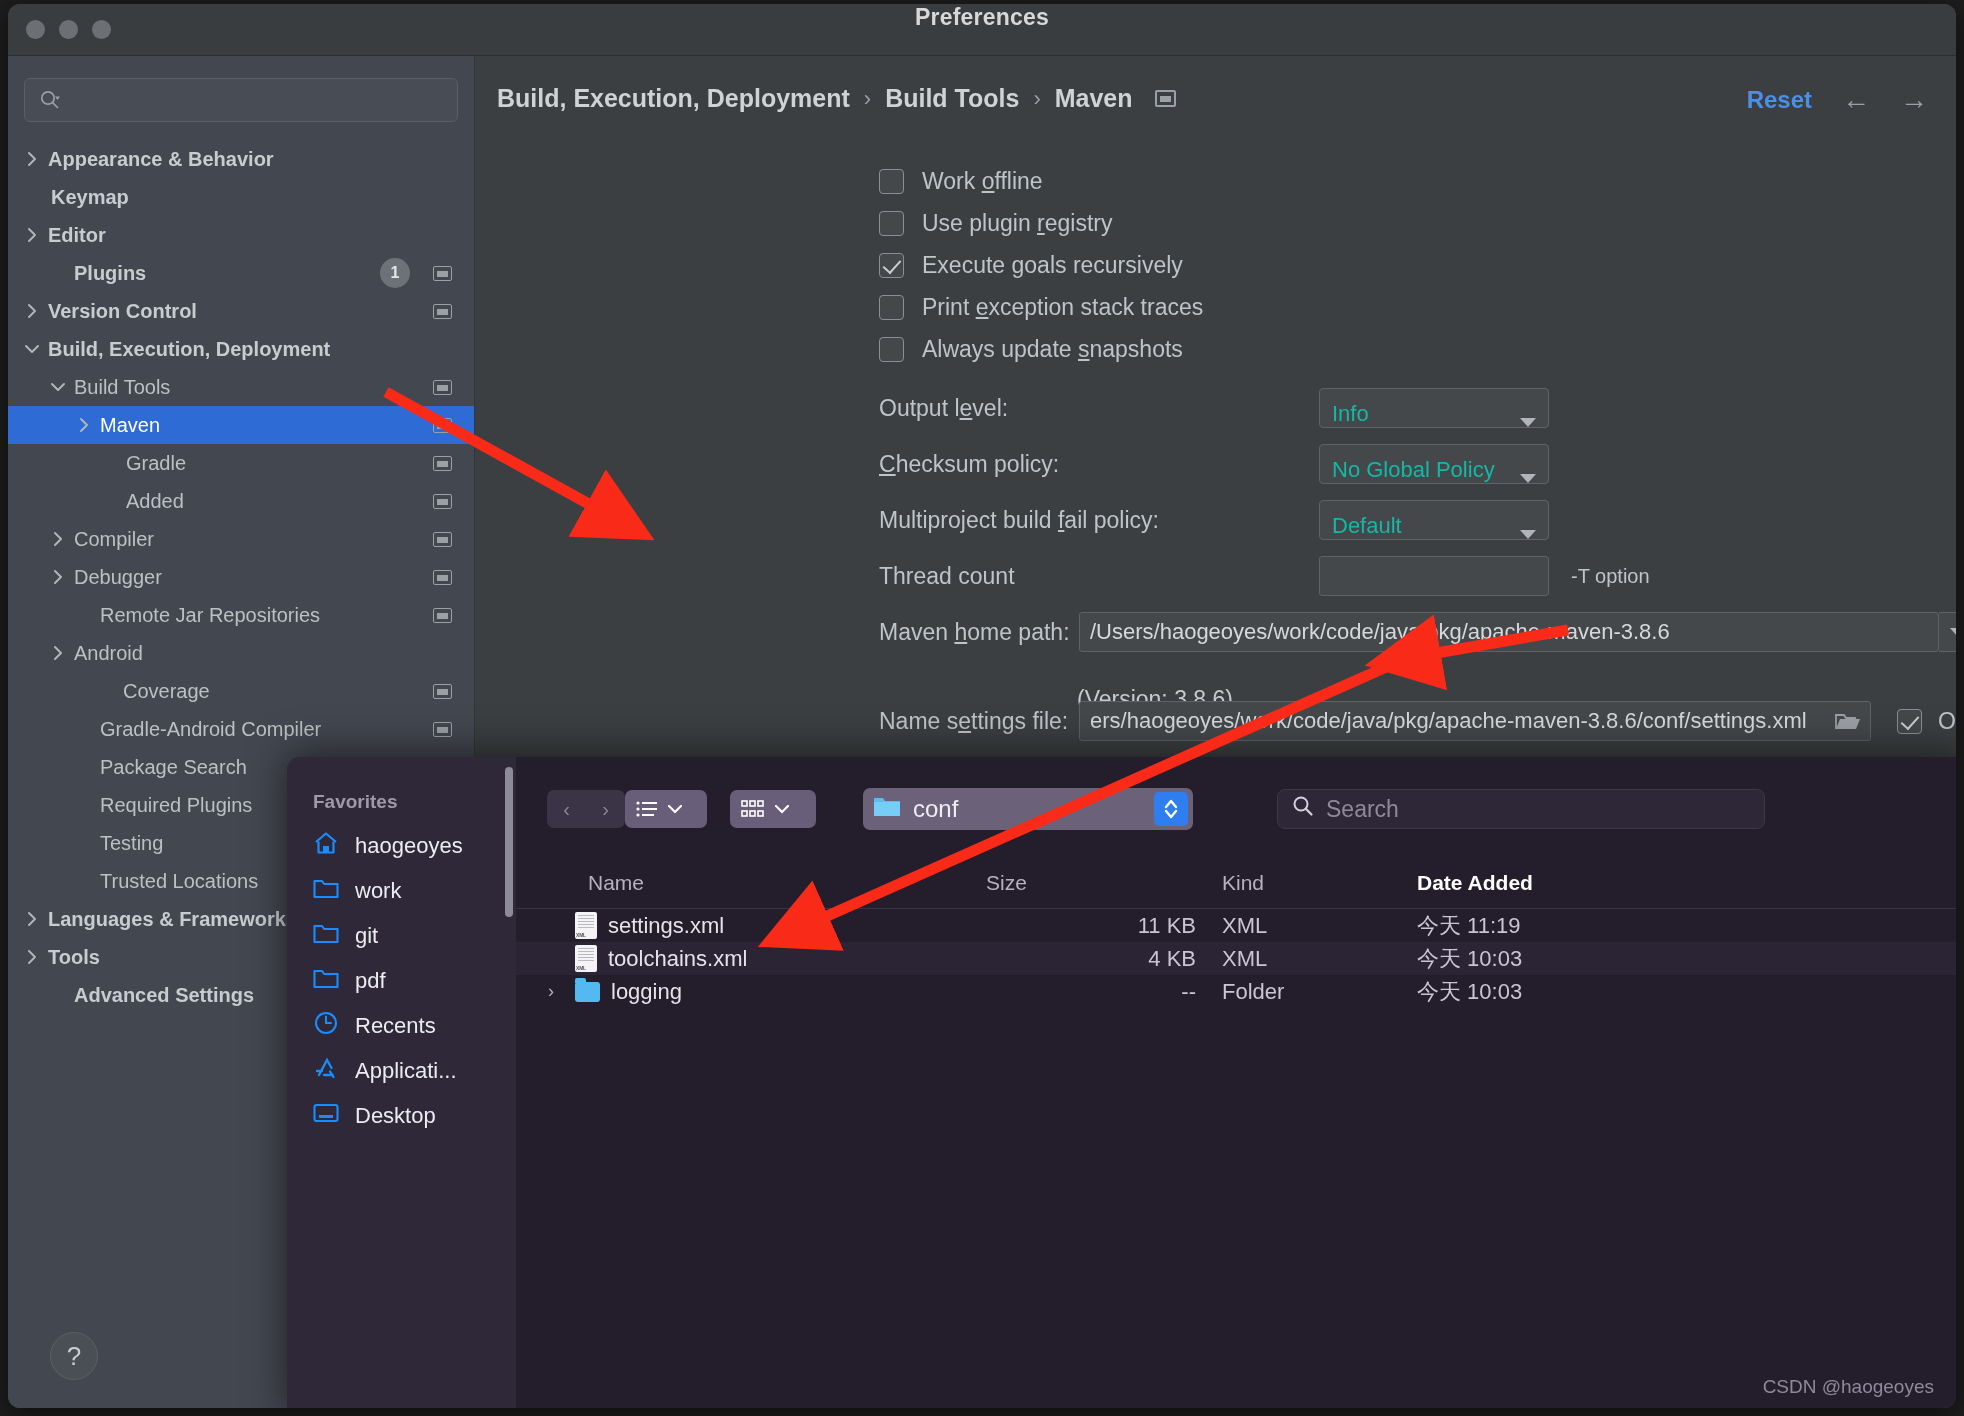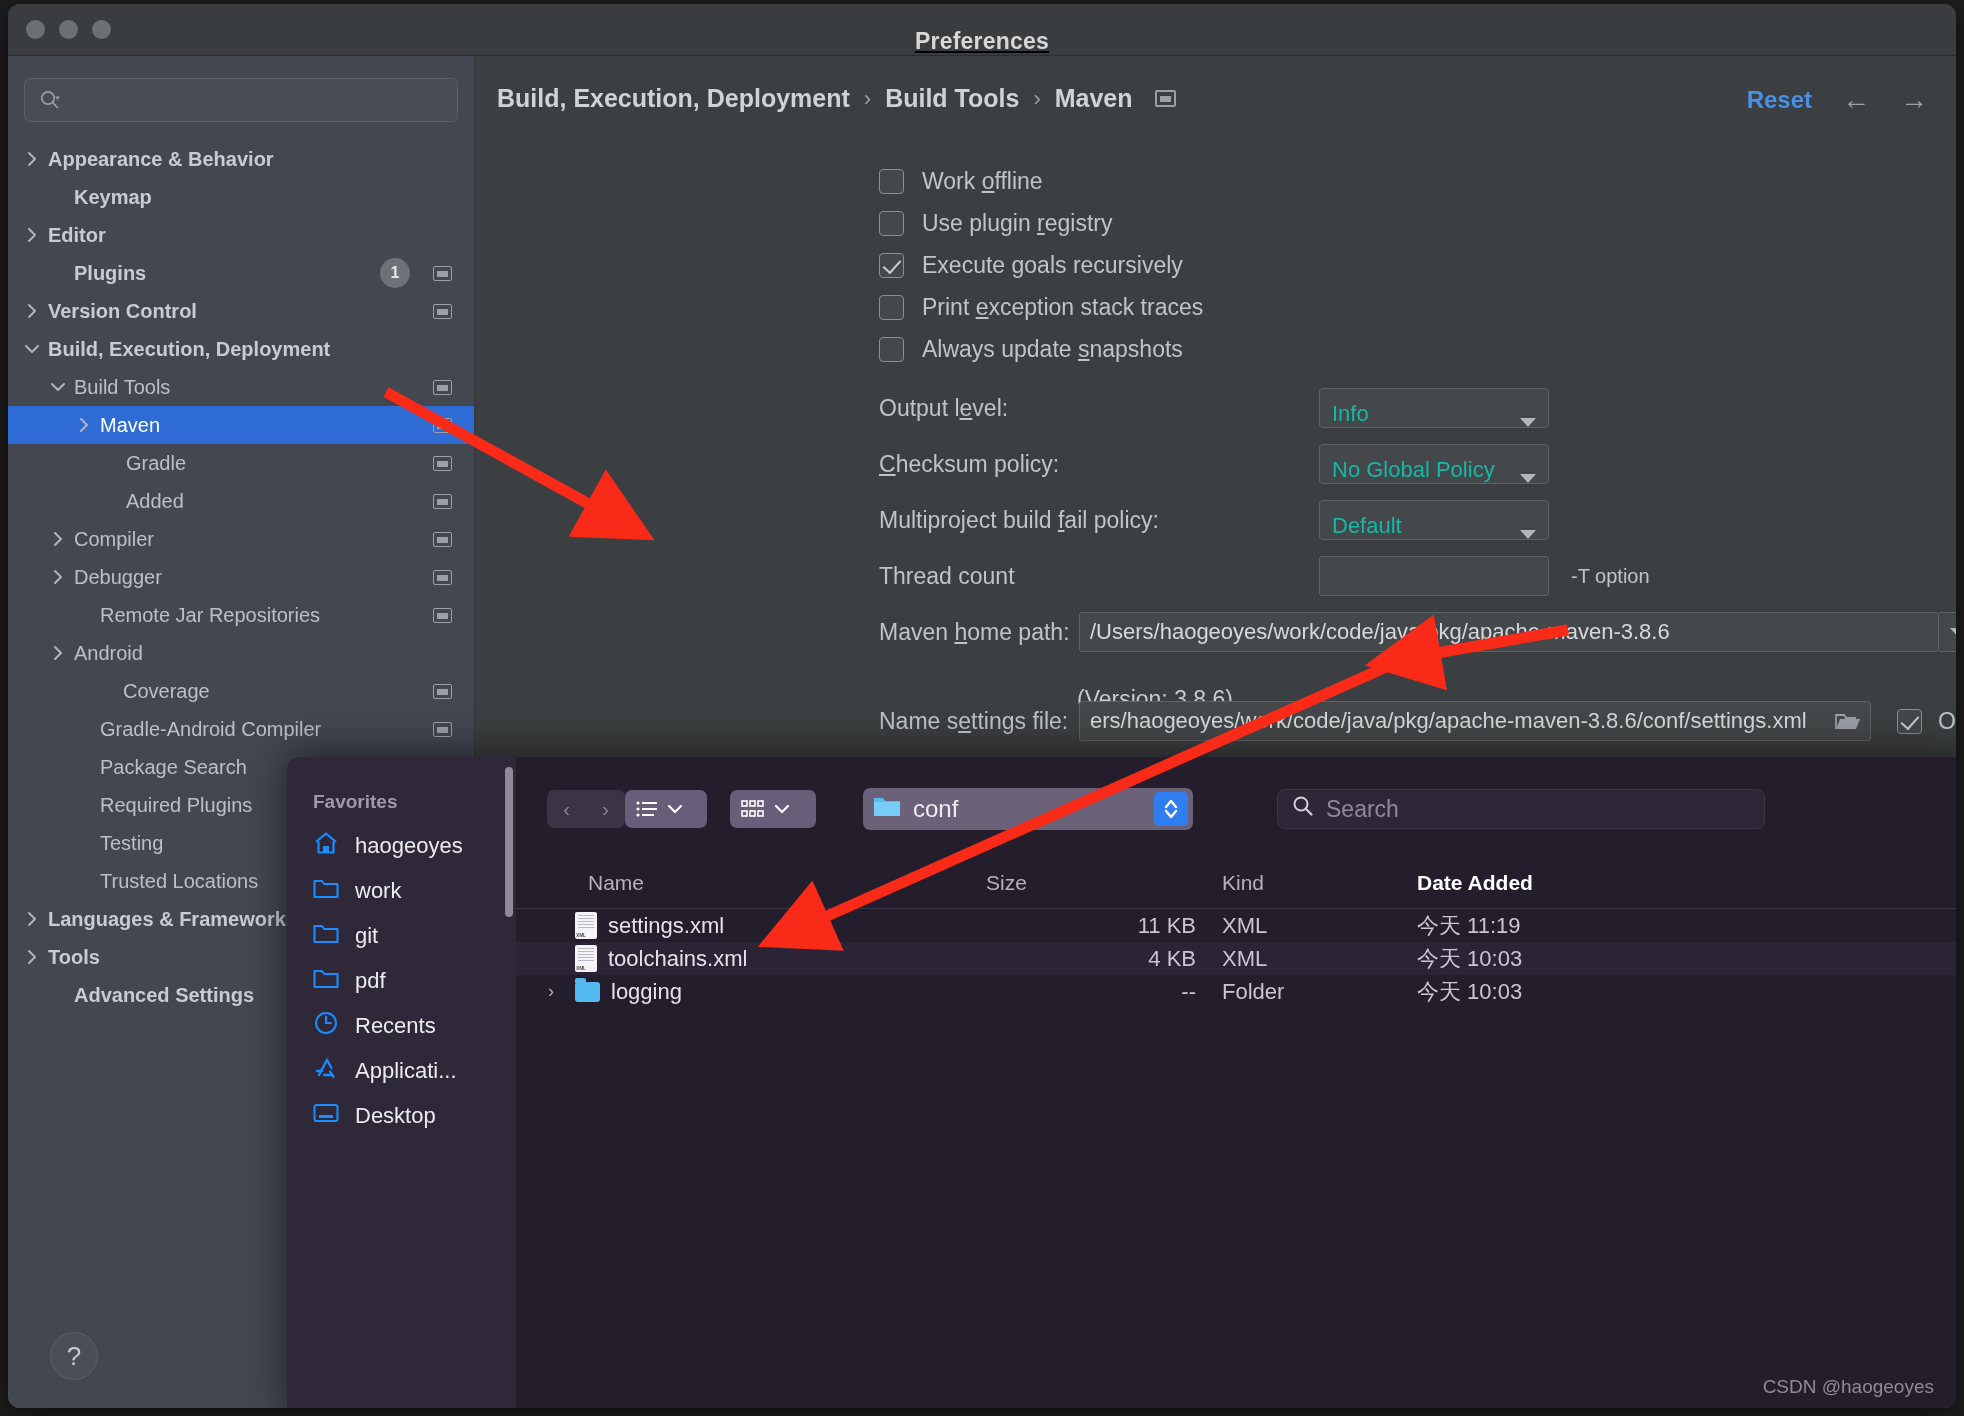--- a/index.html
+++ b/index.html
@@ -8,23 +8,22 @@
 
   .window {
     position:absolute; left:8px; top:4px; width:1948px; height:1404px;
     background:#3c3f41; border-radius:12px; overflow:hidden;
     box-shadow:0 6px 30px rgba(0,0,0,.6);
   }
 
   
   .titlebar {
     position:absolute; left:0; top:0; width:100%; height:52px;
-    background:#3a3d3f; display:flex; align-items:flex-end;
+    background:#3a3d3f; display:flex; align-items:flex-start;
     border-bottom:1px solid #2b2d2e;
-    text-decoration:underline;
   }
   .tl-dots { position:absolute; left:18px; top:16px; display:flex; gap:14px; }
   .tl-dots i { width:19px; height:19px; border-radius:50%; background:#6c7074; display:block; }
   .tl-title {
     width:100%; text-align:center; color:#d8d8d8;
     font-size:23px; font-weight:700; letter-spacing:.2px;
   }
 
   
   .body-area { position:absolute; left:0; top:52px; right:0; bottom:0; display:flex; }
@@ -276,21 +275,21 @@
       </div>
       <div class="tree" id="tree">
           <div class="trow bold" style="padding-left: 14px;">
             <span class="arrow">
               <svg width="20" height="20" viewBox="0 0 20 20">
                 <path d="M7 4 L13 10 L7 16" fill="none" stroke="#b0b5ba" stroke-width="2" stroke-linecap="round" stroke-linejoin="round"></path>
               </svg>
             </span>
             <span class="lbl">Appearance &amp; Behavior</span>
           </div>
-          <div class="trow bold" style="padding-left: 40px;">
+          <div class="trow bold" style="padding-left: 17px;">
             <span class="arrow"></span>
             <span class="lbl">Keymap</span>
           </div>
           <div class="trow bold" style="padding-left: 14px;">
             <span class="arrow">
               <svg width="20" height="20" viewBox="0 0 20 20">
                 <path d="M7 4 L13 10 L7 16" fill="none" stroke="#b0b5ba" stroke-width="2" stroke-linecap="round" stroke-linejoin="round"></path>
               </svg>
             </span>
             <span class="lbl">Editor</span>

